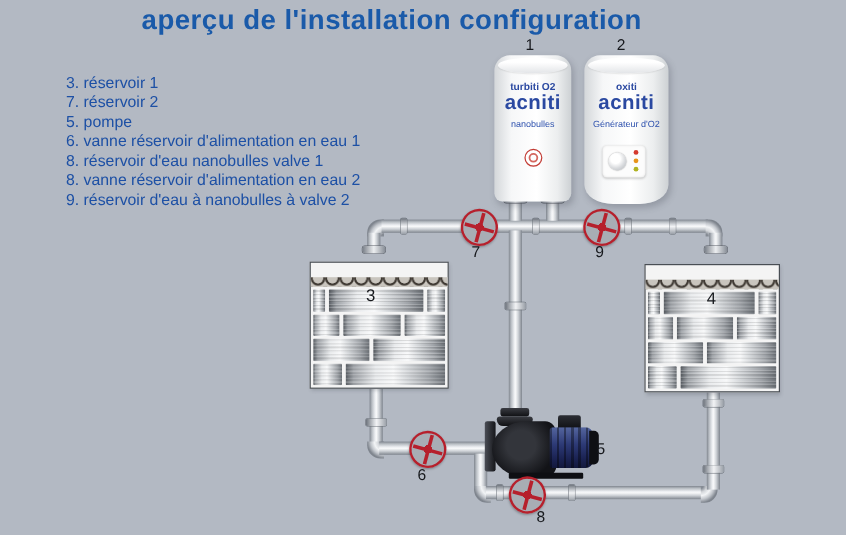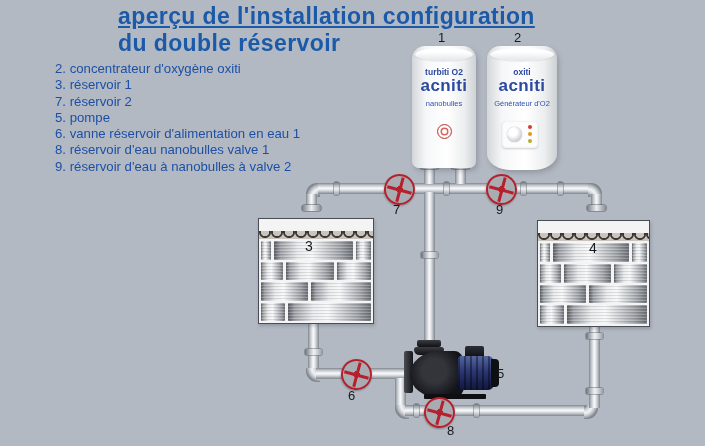--- a/index.html
+++ b/index.html
@@ -78,30 +78,29 @@
   .row{flex:1;display:flex;gap:3px;}
   .cell{border-radius:1px;
        background:repeating-linear-gradient(180deg,rgba(255,255,255,.20) 0 1px,rgba(30,30,30,.12) 1px 2px,rgba(0,0,0,0) 2px 3px),
                   linear-gradient(90deg,#585d63 0%,#9fa3a8 8%,#e8eaec 30%,#f7f8f9 48%,#d4d7da 62%,#9fa3a8 84%,#6b7076 100%);}
 </style>
 </head>
 <body>
 
 <div class="stage">
 
-  <div class="title" style="top:3px;text-decoration:underline;">aperçu de l'installation configuration</div>
-  <div class="title" style="top:30px;">du double réservoir</div>
+  <div class="title" style="top:3px;">aperçu de l'installation configuration</div>
 
   <div class="legend">
-    <div>2. concentrateur d'oxygène oxiti</div>
     <div>3. réservoir 1</div>
     <div>7. réservoir 2</div>
     <div>5. pompe</div>
     <div>6. vanne réservoir d'alimentation en eau 1</div>
     <div>8. réservoir d'eau nanobulles valve 1</div>
+    <div>8. vanne réservoir d'alimentation en eau 2</div>
     <div>9. réservoir d'eau à nanobulles à valve 2</div>
   </div>
 
   <div class="el tl abs" style="left:306px;top:183px;"></div>
   <div class="pv" style="left:306px;top:194px;height:12px;"></div>
   <div class="flange" style="left:302px;top:205px;width:19px;"></div>
   <div class="ph" style="left:318px;top:183px;width:272px;"></div>
   <div class="el tr abs" style="left:588px;top:183px;"></div>
   <div class="pv" style="left:591px;top:194px;height:12px;"></div>
   <div class="flange" style="left:587px;top:205px;width:19px;"></div>

